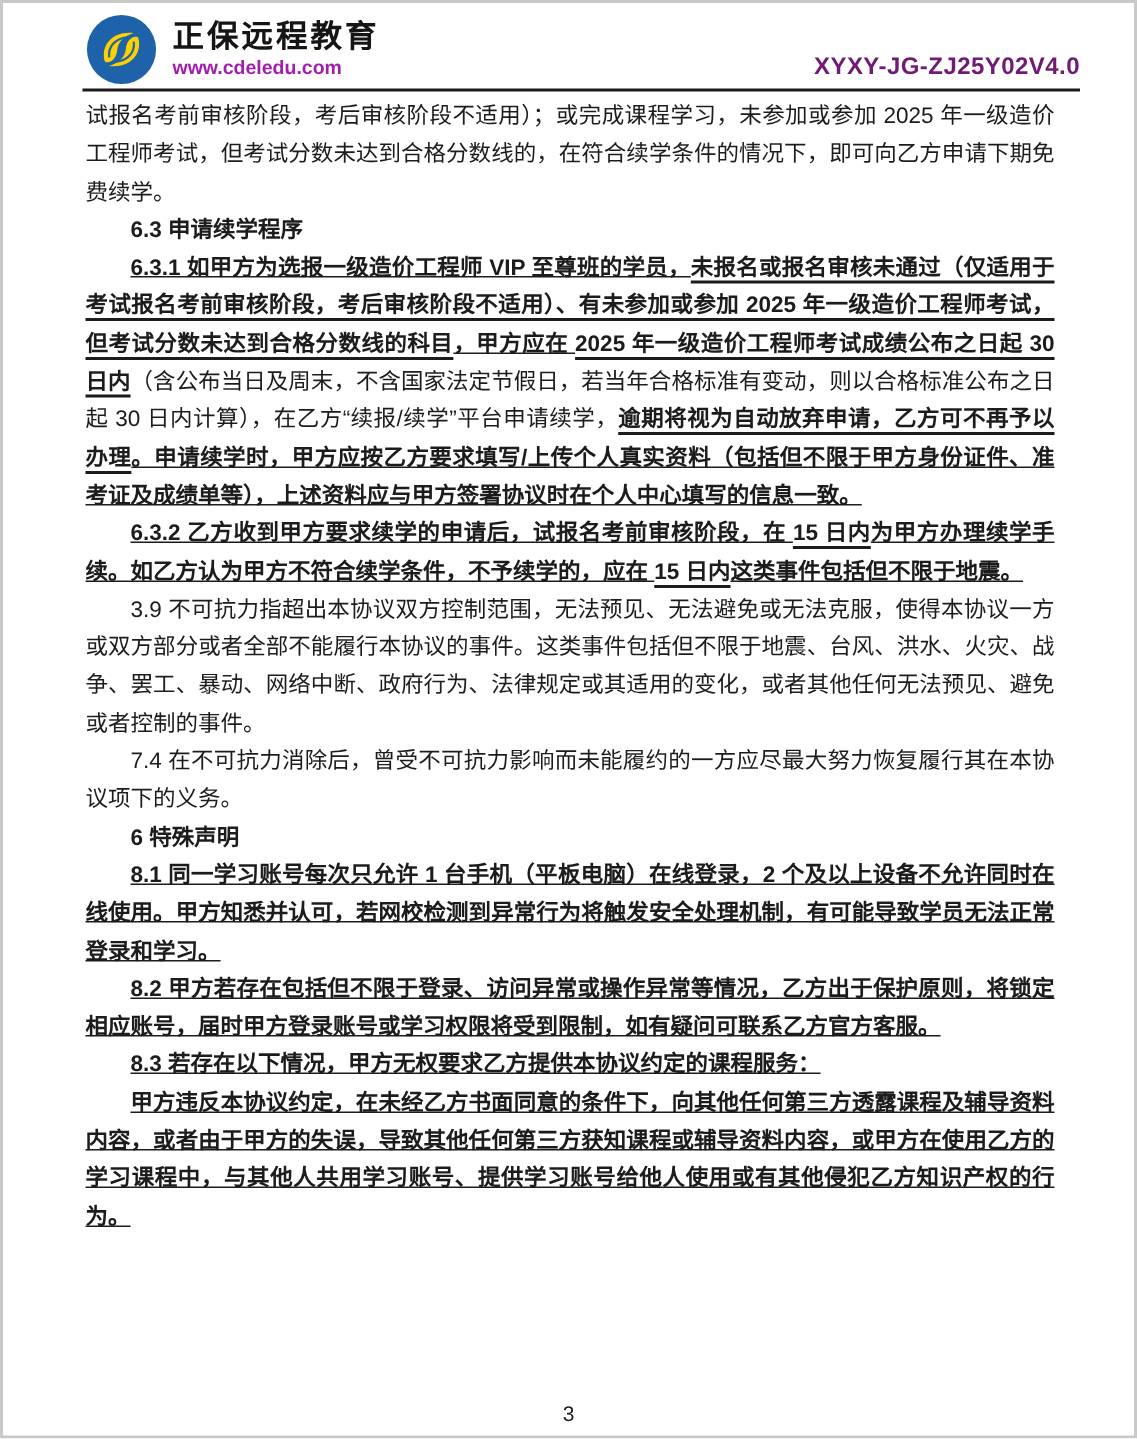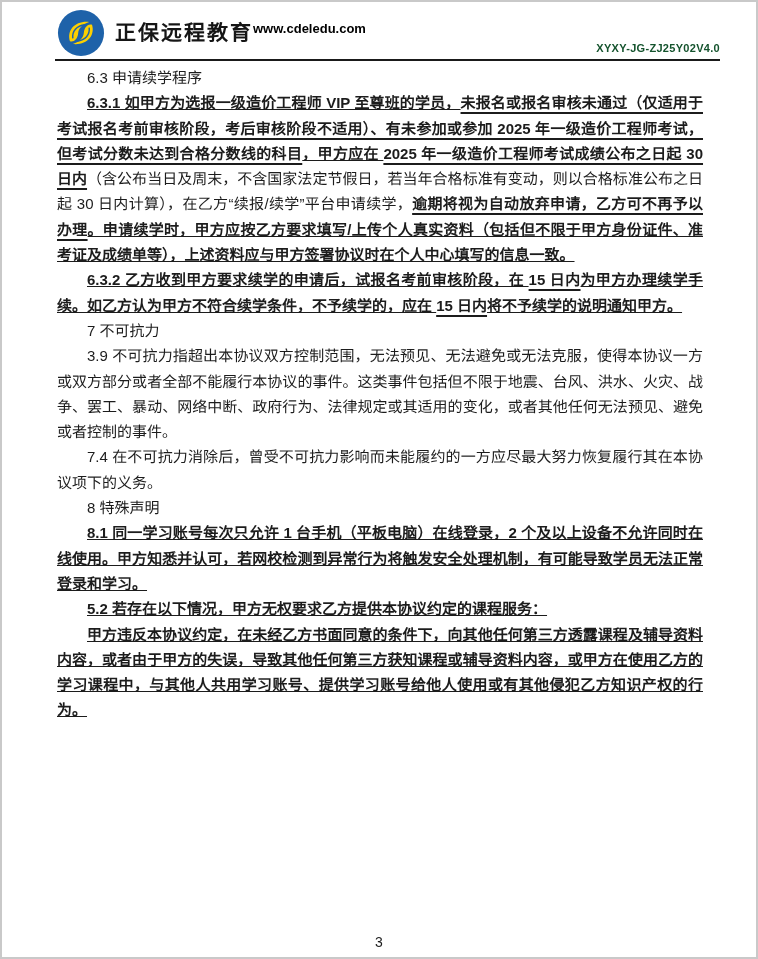--- a/index.html
+++ b/index.html
@@ -18,51 +18,51 @@
   .header {
     display: flex;
     justify-content: space-between;
     align-items: flex-end;
     margin: 0 36px 0 53px;
     padding: 7px 0 2px 0;
     border-bottom: 2.5px solid #1a1a1a;
   }
   .brand { display: flex; align-items: center; gap: 8px; }
   .logo { width: 52px; height: 48px; display: inline-block; }
-  .brand-text { display: flex; flex-direction: row; justify-content: center; }
+  .brand-text { display: flex; flex-direction: column; justify-content: center; }
   .brand-name {
     font-size: 21px;
     font-weight: 700;
     letter-spacing: 2px;
     color: #151515;
     line-height: 24px;
   }
   .brand-url {
     font-size: 13px;
     font-weight: 700;
-    color: #000000;
+    color: #a21caf;
     line-height: 16px;
   }
   .doc-code {
-    font-size: 11px;
+    font-size: 16px;
     font-weight: 700;
-    color: #14532d;
+    color: #701a75;
     padding-bottom: 3px;
     letter-spacing: 0.3px;
   }
   
   .doc-body {
     margin: 4px 53px 0 55px;
     font-size: 15px;
     line-height: 25.3px;
     text-align: justify;
   }
   .doc-body p { margin: 0; text-indent: 2em; }
   .doc-body p.continuation { text-indent: 0; }
-  .doc-body p.heading { font-weight: 400; }
+  .doc-body p.heading { font-weight: 700; }
   .b { font-weight: 700; text-decoration: underline; }
   .u {
     text-decoration: underline;
     text-underline-offset: 4px;
     text-decoration-thickness: 1.5px;
   }
   
   .footer {
     position: absolute;
     left: 0; right: 0; bottom: 7px;
@@ -91,29 +91,30 @@
       </span>
       <div class="brand-text">
         <div class="brand-name">正保远程教育</div>
         <div class="brand-url">www.cdeledu.com</div>
       </div>
     </div>
     <div class="doc-code">XYXY-JG-ZJ25Y02V4.0</div>
   </header>
 
   <main class="doc-body">
+      <p class="continuation"><span>试报名考前审核阶段，考后审核阶段不适用）；或完成课程学习，未参加或参加 2025 年一级造价工程师考试，但考试分数未达到合格分数线的，在符合续学条件的情况下，即可向乙方申请下期免费续学。</span></p>
       <p class="heading"><span>6.3 申请续学程序</span></p>
       <p class="para"><span class="b">6.3.1 如甲方为选报一级造价工程师 VIP 至尊班的学员，</span><span class="b u">未报名或报名审核未通过（仅适用于考试报名考前审核阶段，考后审核阶段不适用）、有未参加或参加 2025 年一级造价工程师考试，但考试分数未达到合格分数线的科目</span><span class="b">，甲方应在 </span><span class="b u">2025 年一级造价工程师考试成绩公布之日起 30 日内</span><span>（含公布当日及周末，不含国家法定节假日，若当年合格标准有变动，则以合格标准公布之日起 30 日内计算），在乙方“续报/续学”平台申请续学，</span><span class="b u">逾期将视为自动放弃申请，乙方可不再予以办理</span><span class="b">。申请续学时，甲方应按乙方要求填写/上传个人真实资料（包括但不限于甲方身份证件、准考证及成绩单等），上述资料应与甲方签署协议时在个人中心填写的信息一致。</span></p>
-      <p class="para"><span class="b">6.3.2 乙方收到甲方要求续学的申请后，试报名考前审核阶段，在 </span><span class="b u">15 日内</span><span class="b">为甲方办理续学手续。如乙方认为甲方不符合续学条件，不予续学的，应在 </span><span class="b u">15 日内</span><span class="b">将不予续学的说明通知甲方。</span></p>
-      <p class="heading"><span>7 不可抗力</span></p>
+      <p class="para"><span class="b">6.3.2 乙方收到甲方要求续学的申请后，试报名考前审核阶段，在 </span><span class="b u">15 日内</span><span class="b">为甲方办理续学手续。如乙方认为甲方不符合续学条件，不予续学的，应在 </span><span class="b u">15 日内</span><span class="b">这类事件包括但不限于地震。</span></p>
       <p class="para"><span>3.9 不可抗力指超出本协议双方控制范围，无法预见、无法避免或无法克服，使得本协议一方或双方部分或者全部不能履行本协议的事件。这类事件包括但不限于地震、台风、洪水、火灾、战争、罢工、暴动、网络中断、政府行为、法律规定或其适用的变化，或者其他任何无法预见、避免或者控制的事件。</span></p>
       <p class="para"><span>7.4 在不可抗力消除后，曾受不可抗力影响而未能履约的一方应尽最大努力恢复履行其在本协议项下的义务。</span></p>
-      <p class="heading"><span>8 特殊声明</span></p>
+      <p class="heading"><span>6 特殊声明</span></p>
       <p class="para"><span class="b">8.1 同一学习账号每次只允许 1 台手机（平板电脑）在线登录，2 个及以上设备不允许同时在线使用。甲方知悉并认可，若网校检测到异常行为将触发安全处理机制，有可能导致学员无法正常登录和学习。</span></p>
-      <p class="para"><span class="b">5.2 若存在以下情况，甲方无权要求乙方提供本协议约定的课程服务：</span></p>
+      <p class="para"><span class="b">8.2 甲方若存在包括但不限于登录、访问异常或操作异常等情况，乙方出于保护原则，将锁定相应账号，届时甲方登录账号或学习权限将受到限制，如有疑问可联系乙方官方客服。</span></p>
+      <p class="para"><span class="b">8.3 若存在以下情况，甲方无权要求乙方提供本协议约定的课程服务：</span></p>
       <p class="para"><span class="b">甲方违反本协议约定，在未经乙方书面同意的条件下，向其他任何第三方透露课程及辅导资料内容，或者由于甲方的失误，导致其他任何第三方获知课程或辅导资料内容，或甲方在使用乙方的学习课程中，与其他人共用学习账号、提供学习账号给他人使用或有其他侵犯乙方知识产权的行为。</span></p>
     </main>
 
   <div class="footer">
     <span>3</span>
   </div>
 
 </div>
 
 </body></html>

